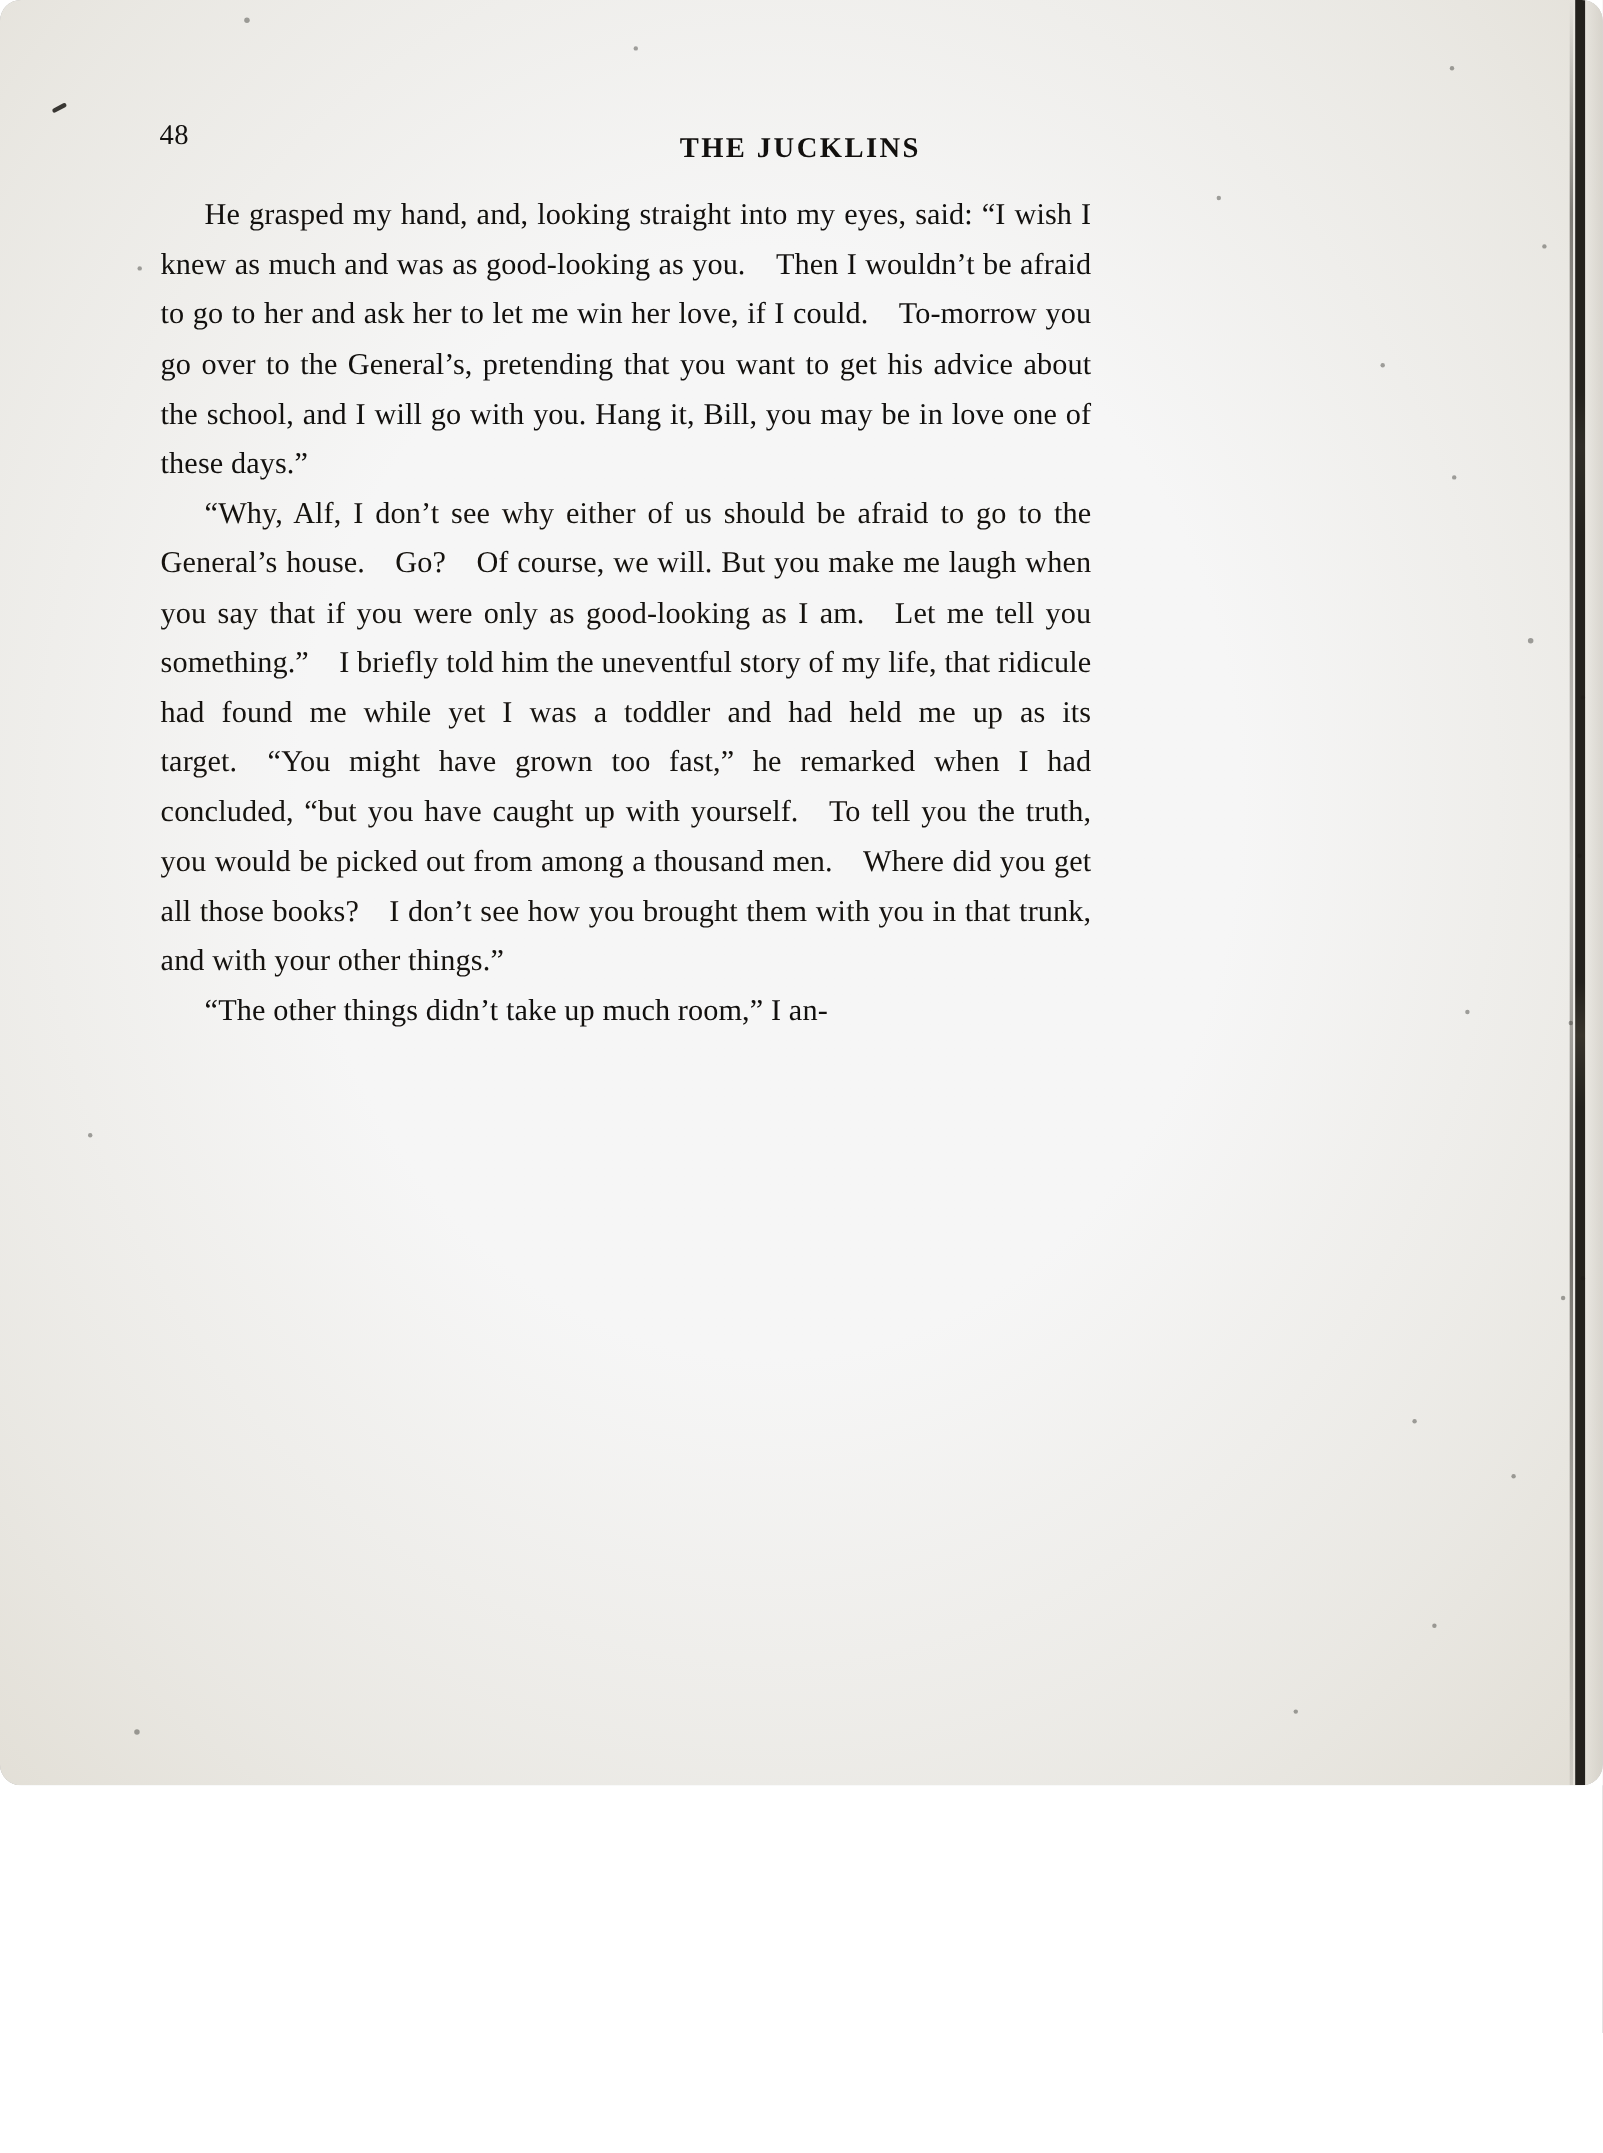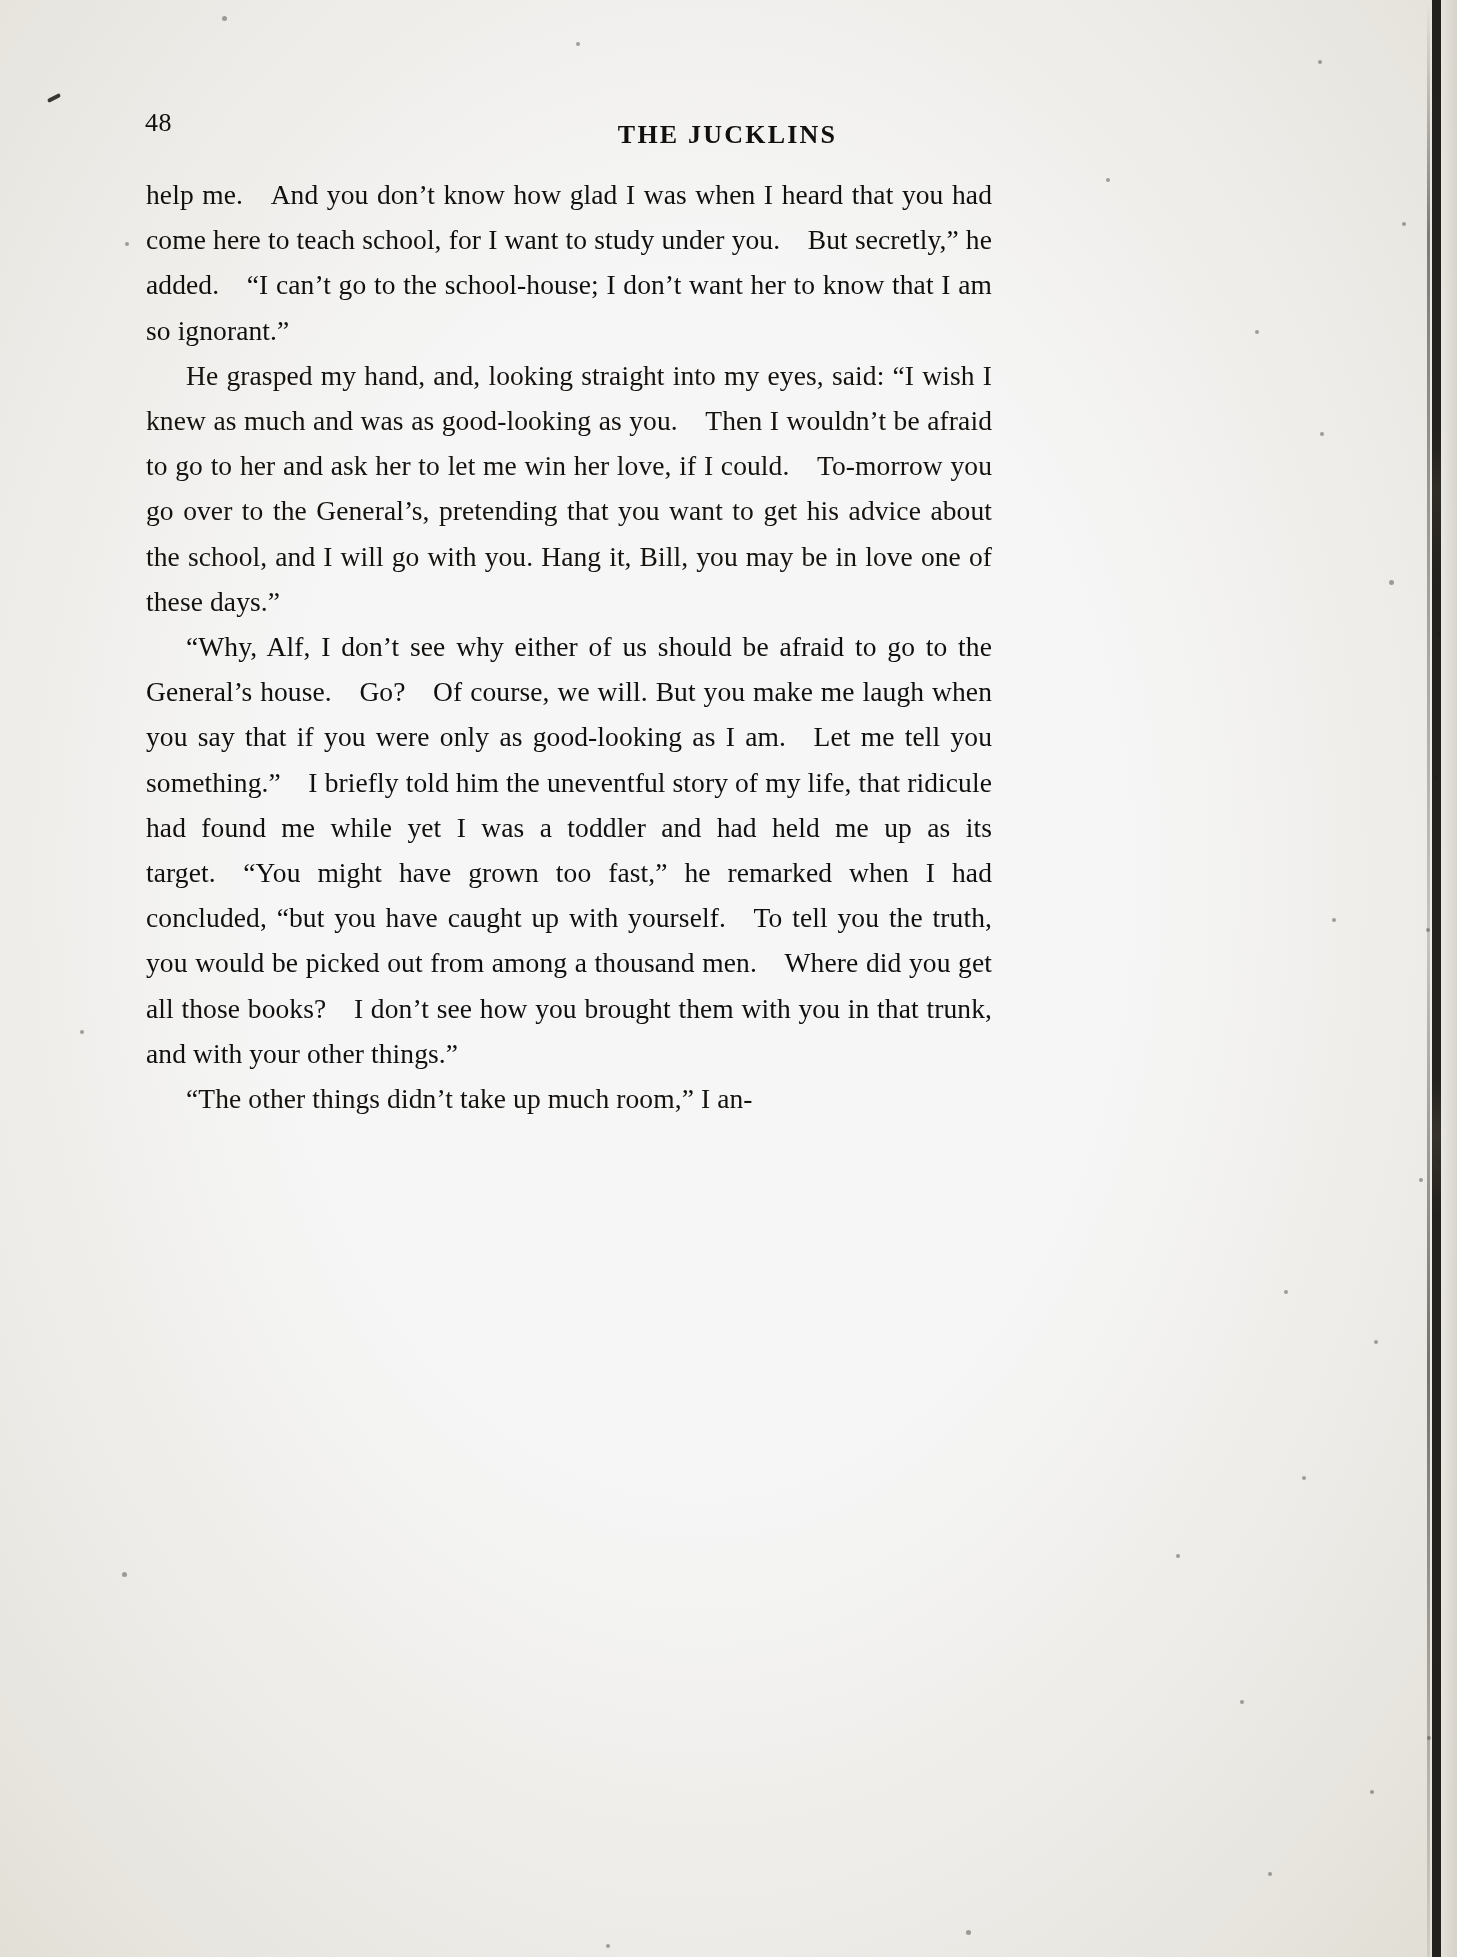--- a/index.html
+++ b/index.html
@@ -3,25 +3,26 @@
 <meta charset="utf-8">
 <style>
   html, body {
     margin: 0;
     padding: 0;
     background: #ffffff;
   }
   .page {
     position: relative;
     width: 1457px;
-    height: 1957px;
+    height: 1623px;
     background: #a3a3a3;
     overflow: hidden;
     font-family: "Liberation Serif", serif;
     color: #12100e;
+    border-radius: 19px;
   }
   
   .paper-tone {
     position: absolute;
     inset: 0;
     background:
       radial-gradient(ellipse at 48% 45%, rgba(255,255,255,0.9) 40%, rgba(246,244,238,0.85) 78%, rgba(232,228,218,0.9) 100%);
     pointer-events: none;
   }
   .speckle {
@@ -164,21 +165,20 @@
   <div class="speckle" style="left:80px; top:1030px; width:4px; height:4px;"></div>
   <div class="speckle" style="left:1176px; top:1554px; width:4px; height:4px;"></div>
   <div class="speckle" style="left:1240px; top:1700px; width:4px; height:4px;"></div>
 
   <div class="header">
     <div class="folio">48</div>
     <div class="running-head">THE JUCKLINS</div>
   </div>
 
   <div class="body-text">
-    <p class="noindent">help me. And you don’t know how glad I was when I heard that you had come here to teach school, for I want to study under you. But secretly,” he added. “I can’t go to the school-house; I don’t want her to know that I am so ignorant.”</p>
     <p>He grasped my hand, and, looking straight into my eyes, said: “I wish I knew as much and was as good-looking as you. Then I wouldn’t be afraid to go to her and ask her to let me win her love, if I could. To-morrow you go over to the General’s, pretending that you want to get his advice about the school, and I will go with you. Hang it, Bill, you may be in love one of these days.”</p>
     <p>“Why, Alf, I don’t see why either of us should be afraid to go to the General’s house. Go? Of course, we will. But you make me laugh when you say that if you were only as good-looking as I am. Let me tell you something.” I briefly told him the uneventful story of my life, that ridicule had found me while yet I was a toddler and had held me up as its target. “You might have grown too fast,” he remarked when I had concluded, “but you have caught up with yourself. To tell you the truth, you would be picked out from among a thousand men. Where did you get all those books? I don’t see how you brought them with you in that trunk, and with your other things.”</p>
     <p>“The other things didn’t take up much room,” I an-</p>
   </div>
 
   <div class="gutter"></div>
   <div class="binding-line2"></div>
   <div class="binding-line"></div>
 </div>
 

